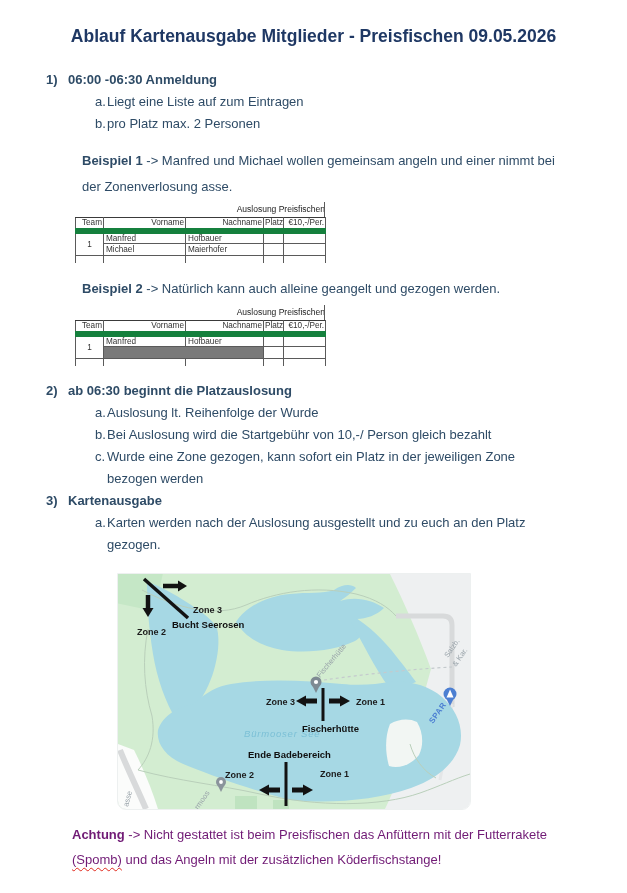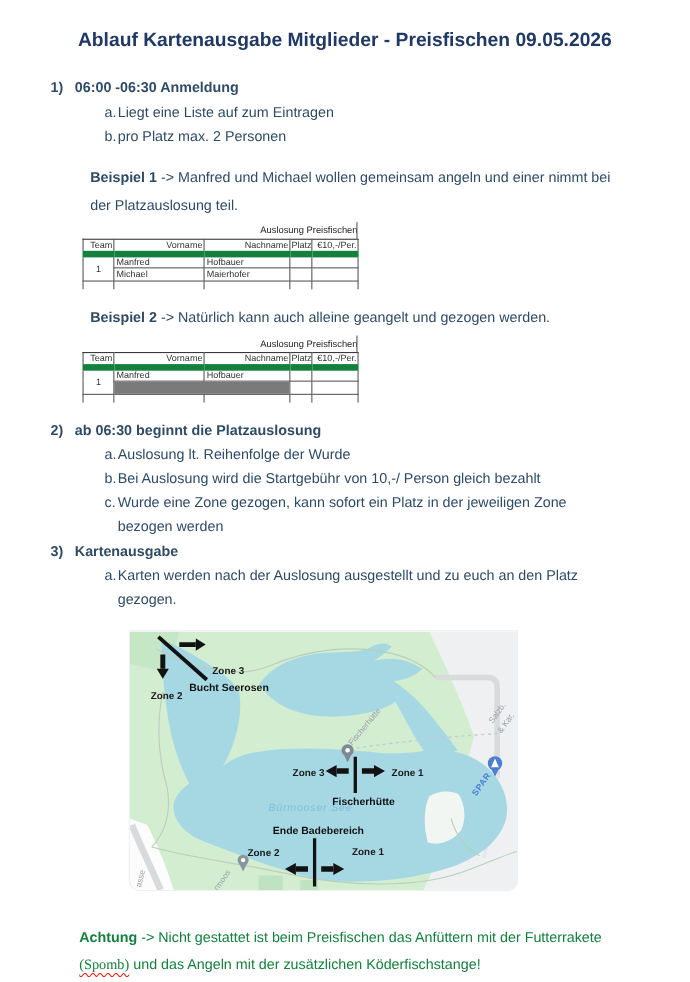--- a/index.html
+++ b/index.html
@@ -45,25 +45,25 @@
   .map-wrap svg { display:block; }
   .map-wrap text { font-family:"Liberation Sans", sans-serif; }
   .mz { font-size:9px; font-weight:bold; fill:#1b1b1b; }
   .mb { font-size:9.5px; font-weight:bold; fill:#101010; }
   .lake-name { font-size:9.5px; font-style:italic; fill:#7cc0d6; letter-spacing:0.8px; }
   .rot { fill:#98a2a9; font-size:7.5px; }
   .spar-t { fill:#4c7fd2; font-size:8px; font-weight:bold; letter-spacing:0.5px; }
   .ab { stroke:#121212; fill:none; }
   .ah { fill:#121212; stroke:none; }
 
-  .warning { margin:30px 0 0 26px; width:532px; line-height:25px; color:#15803d; }
+  .warning { margin:13px 0 0 26px; width:532px; line-height:25px; color:#701a75; }
   .warning b { font-weight:bold; }
   .squiggly {
     text-decoration:underline; text-decoration-style:wavy;
-    text-decoration-color:#e02a1e; text-decoration-thickness:1px; text-underline-offset:3px;font-family:Liberation Serif, serif;
+    text-decoration-color:#e02a1e; text-decoration-thickness:1px; text-underline-offset:3px;
   }
 </style>
 </head>
 <body>
 
 <div class="page">
 
   <h1 class="title">Ablauf Kartenausgabe Mitglieder - Preisfischen 09.05.2026</h1>
 
   <div class="sec-head">
@@ -71,21 +71,21 @@
   </div>
   <div class="sub-item">
     <span class="mk">a.</span><span>Liegt eine Liste auf zum Eintragen</span>
   </div>
   <div class="sub-item">
     <span class="mk">b.</span><span>pro Platz max. 2 Personen</span>
   </div>
 
   <p class="example">
     <b>Beispiel 1</b><span> -&gt; Manfred und Michael wollen gemeinsam angeln und einer nimmt bei</span><br>
-    <span>der Platzauslosung teil.</span>
+    <span>der Zonenverlosung asse.</span>
   </p>
 
   <div class="xl t1">
     <div class="xl-title">Auslosung Preisfischen</div>
     <table>
       <colgroup>
           <col style="width:28px">
           <col style="width:82px">
           <col style="width:78px">
           <col style="width:20px">

